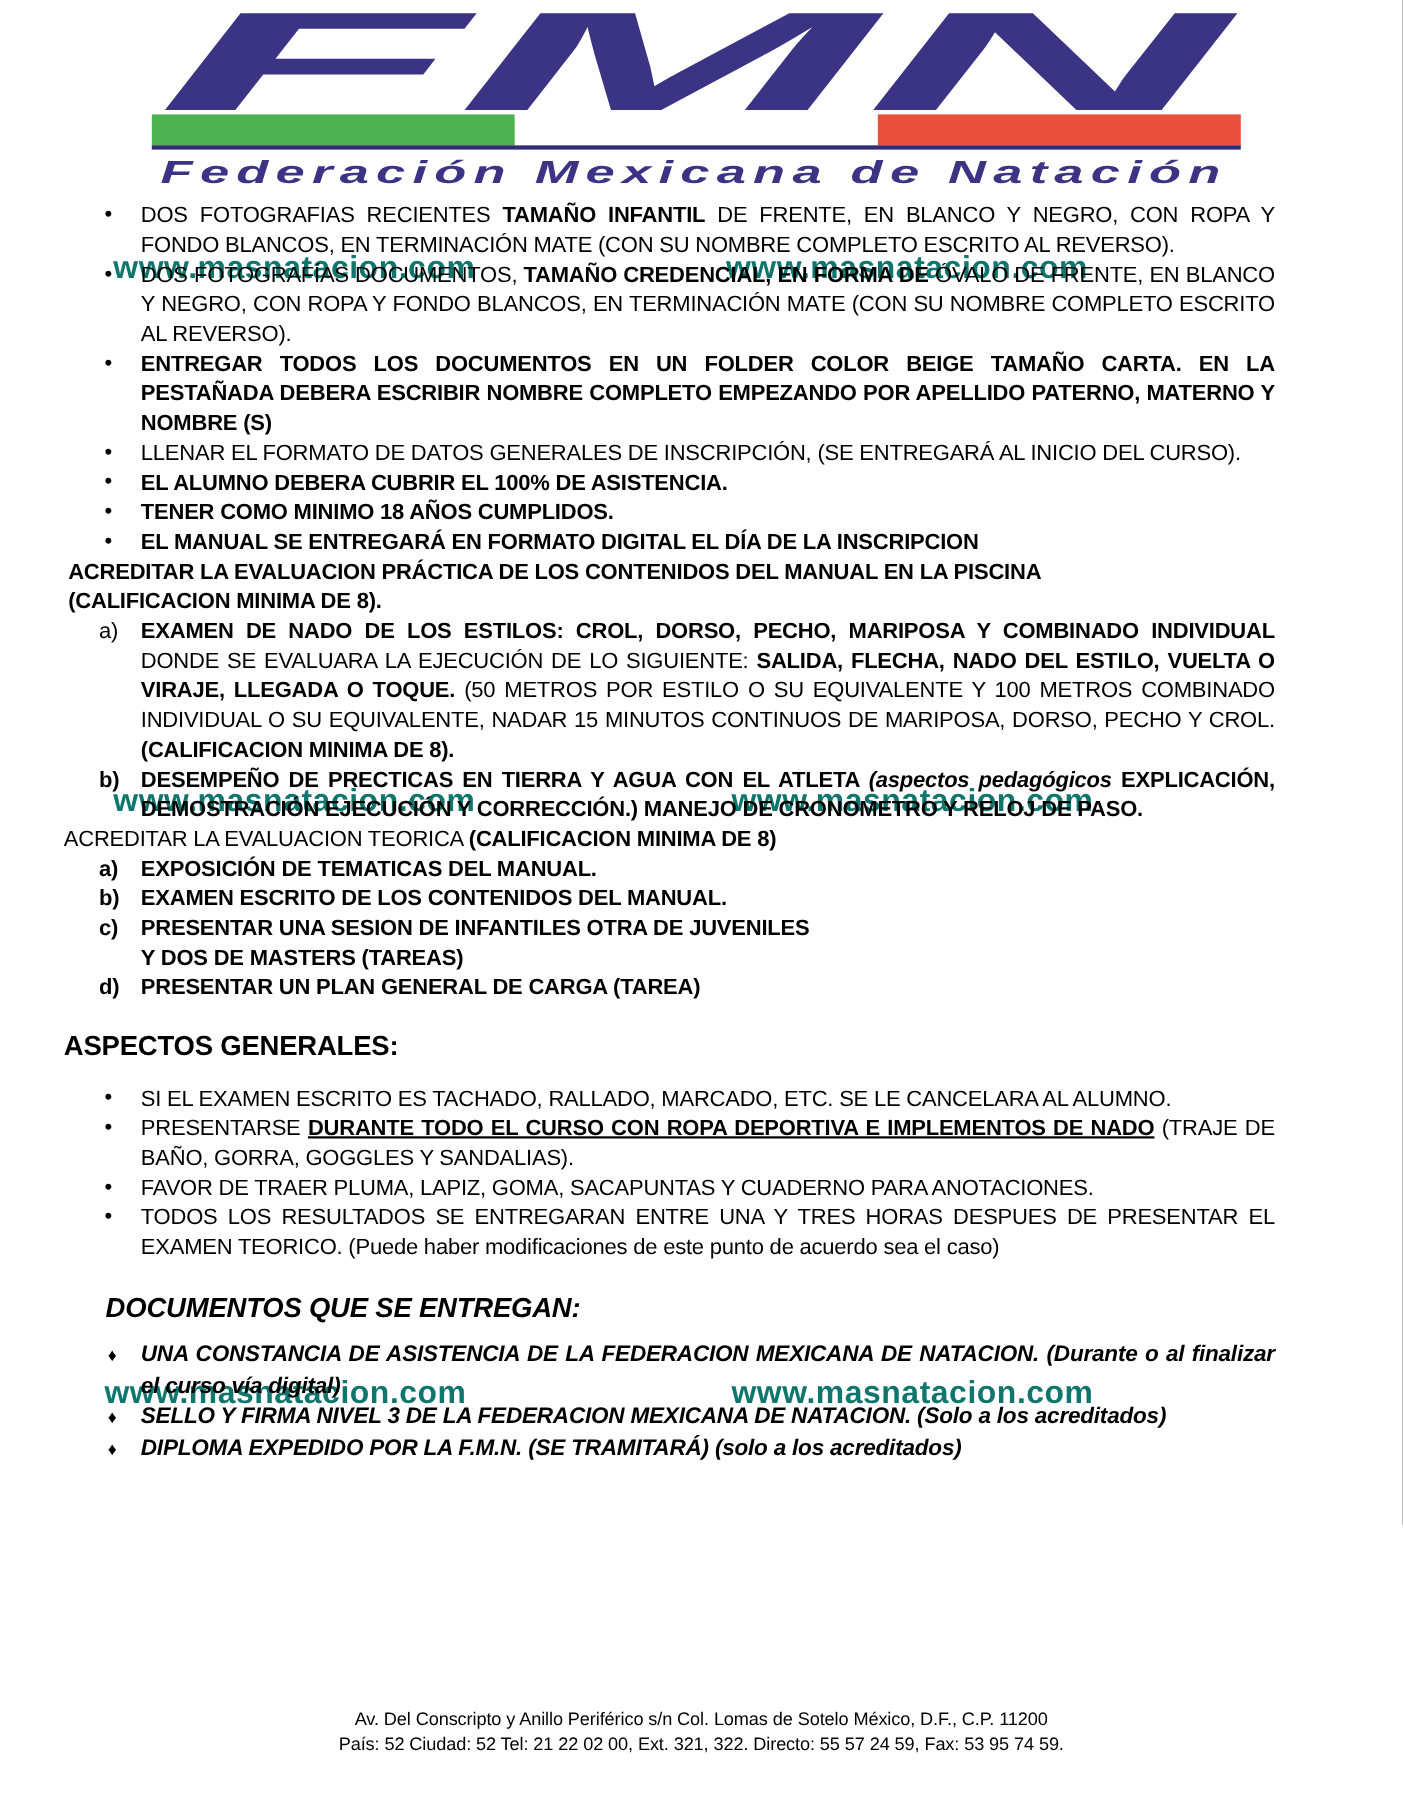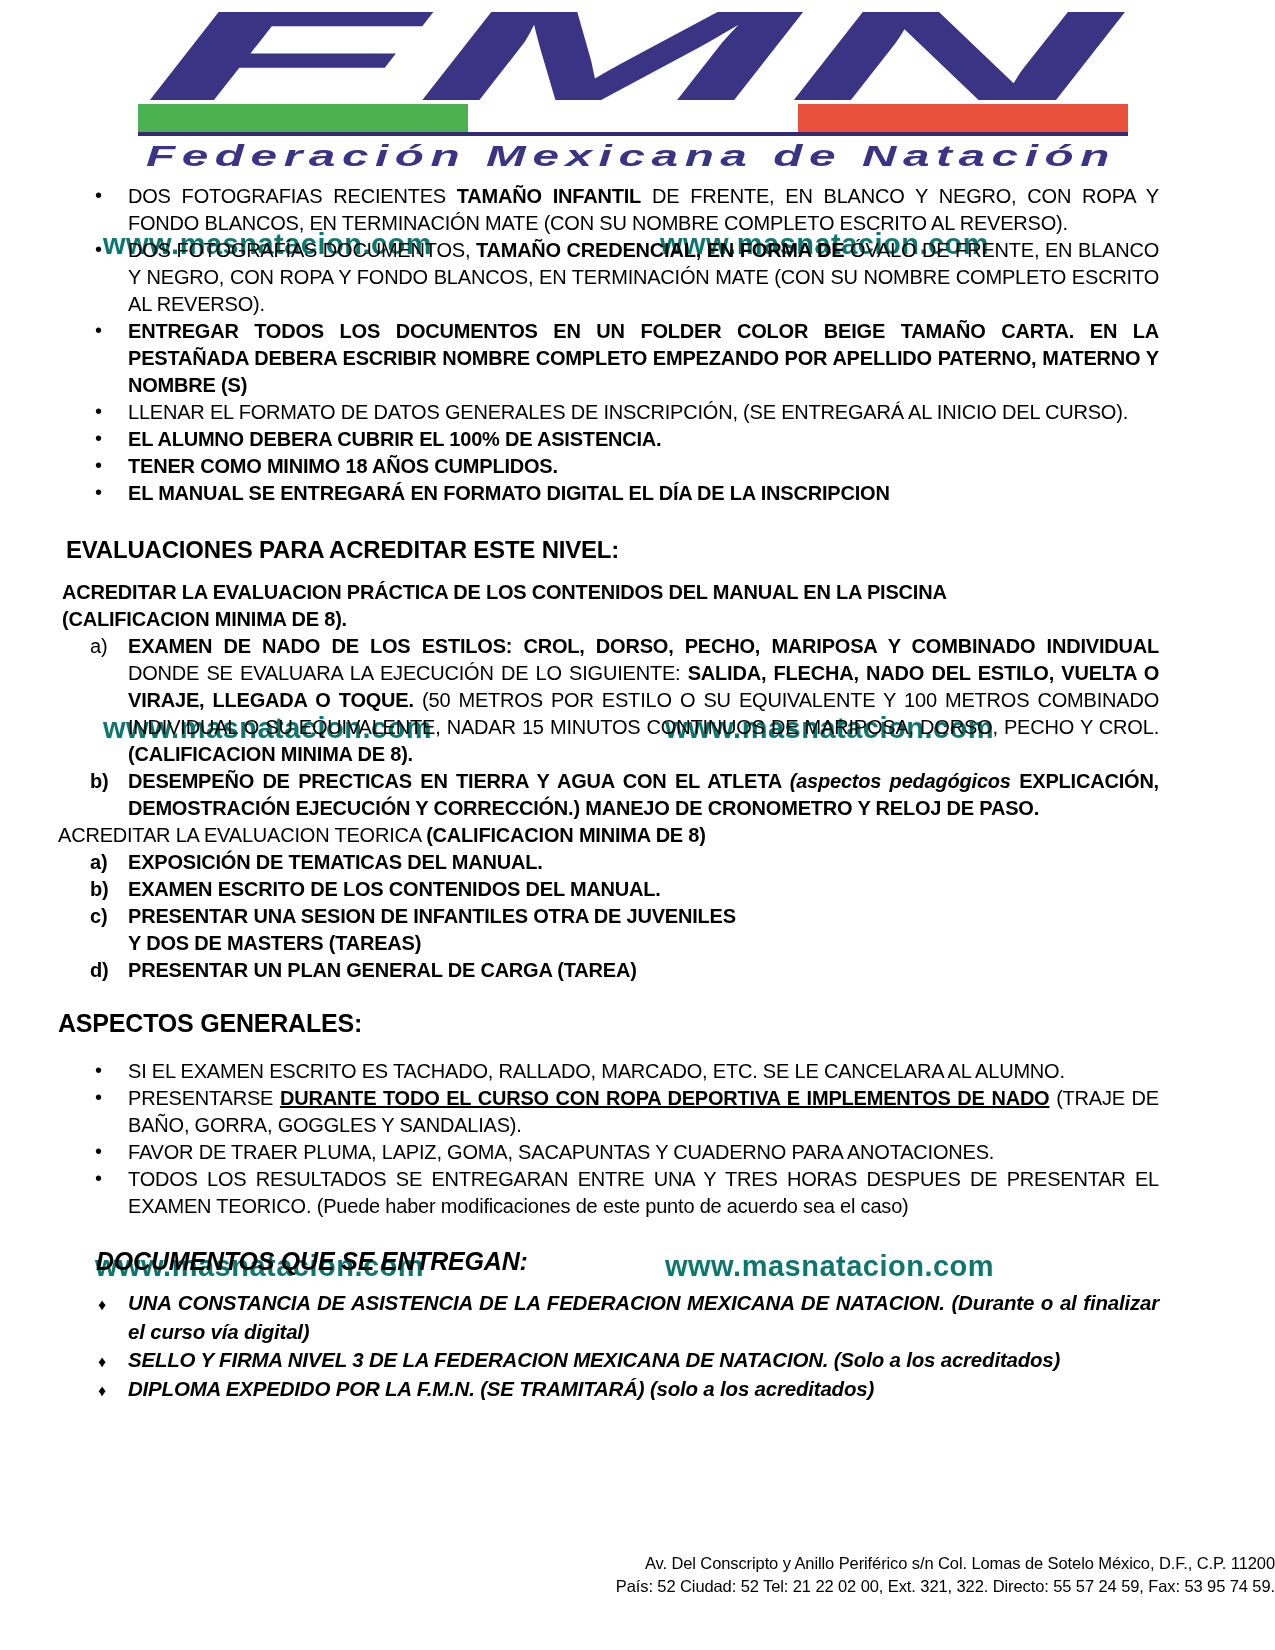--- a/index.html
+++ b/index.html
@@ -49,21 +49,21 @@
   h2.docs-heading {
     font-size:25px; line-height:31px; font-style:italic; font-weight:bold;
     margin:26px 0 12px 34px; letter-spacing:-0.2px;
   }
   ul.diamonds > li {
     font-weight:bold; font-style:italic; font-size:20.5px; line-height:28.5px;
   }
   
   .footer {
     position:absolute; left:0; right:0; top:1552px; z-index:1;
-    text-align:right; font-size:16.5px; line-height:23px; letter-spacing:-0.1px;
+    text-align:center; font-size:16.5px; line-height:23px; letter-spacing:-0.1px;
   }
   .footer a.link { color:#0000cc; text-decoration:underline; margin:0 4px; cursor:pointer; }
 </style>
 </head>
 <body>
 
 <div class="page">
 
   <div class="wm-layer">
     <span class="wm" style="left:103px; top:228px;">www.masnatacion.com</span>
@@ -93,21 +93,20 @@
     <ul class="bullets">
       <li><span class="bmark">•</span><span><span>DOS FOTOGRAFIAS RECIENTES </span><span style="font-weight: bold;">TAMAÑO INFANTIL</span><span> DE FRENTE, EN BLANCO Y NEGRO, CON ROPA Y FONDO BLANCOS, EN TERMINACIÓN MATE (CON SU NOMBRE COMPLETO ESCRITO AL REVERSO).</span></span></li>
       <li><span class="bmark">•</span><span><span>DOS FOTOGRAFÍAS DOCUMENTOS, </span><span style="font-weight: bold;">TAMAÑO CREDENCIAL, EN FORMA DE</span><span> ÓVALO DE FRENTE, EN BLANCO Y NEGRO, CON ROPA Y FONDO BLANCOS, EN TERMINACIÓN MATE (CON SU NOMBRE COMPLETO ESCRITO AL REVERSO).</span></span></li>
       <li><span class="bmark">•</span><span><span style="font-weight: bold;">ENTREGAR TODOS LOS DOCUMENTOS EN UN FOLDER COLOR BEIGE TAMAÑO CARTA. EN LA PESTAÑADA DEBERA ESCRIBIR NOMBRE COMPLETO EMPEZANDO POR APELLIDO PATERNO, MATERNO Y NOMBRE (S)</span></span></li>
       <li><span class="bmark">•</span><span><span>LLENAR EL FORMATO DE DATOS GENERALES DE INSCRIPCIÓN, (SE ENTREGARÁ AL INICIO DEL CURSO).</span></span></li>
       <li><span class="bmark">•</span><span><span style="font-weight: bold;">EL ALUMNO DEBERA CUBRIR EL 100% DE ASISTENCIA.</span></span></li>
       <li><span class="bmark">•</span><span><span style="font-weight: bold;">TENER COMO MINIMO 18 AÑOS CUMPLIDOS.</span></span></li>
       <li><span class="bmark">•</span><span><span style="font-weight: bold;">EL MANUAL SE ENTREGARÁ EN FORMATO DIGITAL EL DÍA DE LA INSCRIPCION</span></span></li>
     </ul>
 
-    <h1 class="section">EVALUACIONES PARA ACREDITAR ESTE NIVEL:</h1>
 
     <p class="plain"><span style="font-weight: bold;">ACREDITAR LA EVALUACION PRÁCTICA DE LOS CONTENIDOS DEL MANUAL EN LA PISCINA</span><br><span style="font-weight: bold;">(CALIFICACION MINIMA DE 8).</span></p>
 
     <ol class="lettered">
       <li><span class="lmark">a)</span><span><span style="font-weight: bold;">EXAMEN DE NADO DE LOS ESTILOS: CROL, DORSO, PECHO, MARIPOSA Y COMBINADO INDIVIDUAL</span><span>  DONDE SE EVALUARA LA EJECUCIÓN DE LO SIGUIENTE: </span><span style="font-weight: bold;">SALIDA, FLECHA, NADO DEL ESTILO, VUELTA O VIRAJE, LLEGADA O TOQUE.</span><span> (50 METROS POR ESTILO O SU EQUIVALENTE Y 100 METROS COMBINADO INDIVIDUAL O SU EQUIVALENTE, NADAR 15 MINUTOS CONTINUOS DE MARIPOSA, DORSO, PECHO Y CROL. </span><span style="font-weight: bold;">(CALIFICACION MINIMA DE 8).</span></span></li>
       <li><span class="lmark bold">b)</span><span><span style="font-weight: bold;">DESEMPEÑO DE PRECTICAS EN TIERRA Y AGUA CON EL ATLETA </span><span style="font-weight: bold; font-style: italic;">(aspectos pedagógicos </span><span style="font-weight: bold;">EXPLICACIÓN, DEMOSTRACIÓN EJECUCIÓN Y CORRECCIÓN.) MANEJO DE CRONOMETRO Y RELOJ DE PASO.</span></span></li>
     </ol>
 
     <p class="plain mix"><span>ACREDITAR LA EVALUACION TEORICA </span><span style="font-weight: bold;">(CALIFICACION MINIMA DE 8)</span></p>
 

